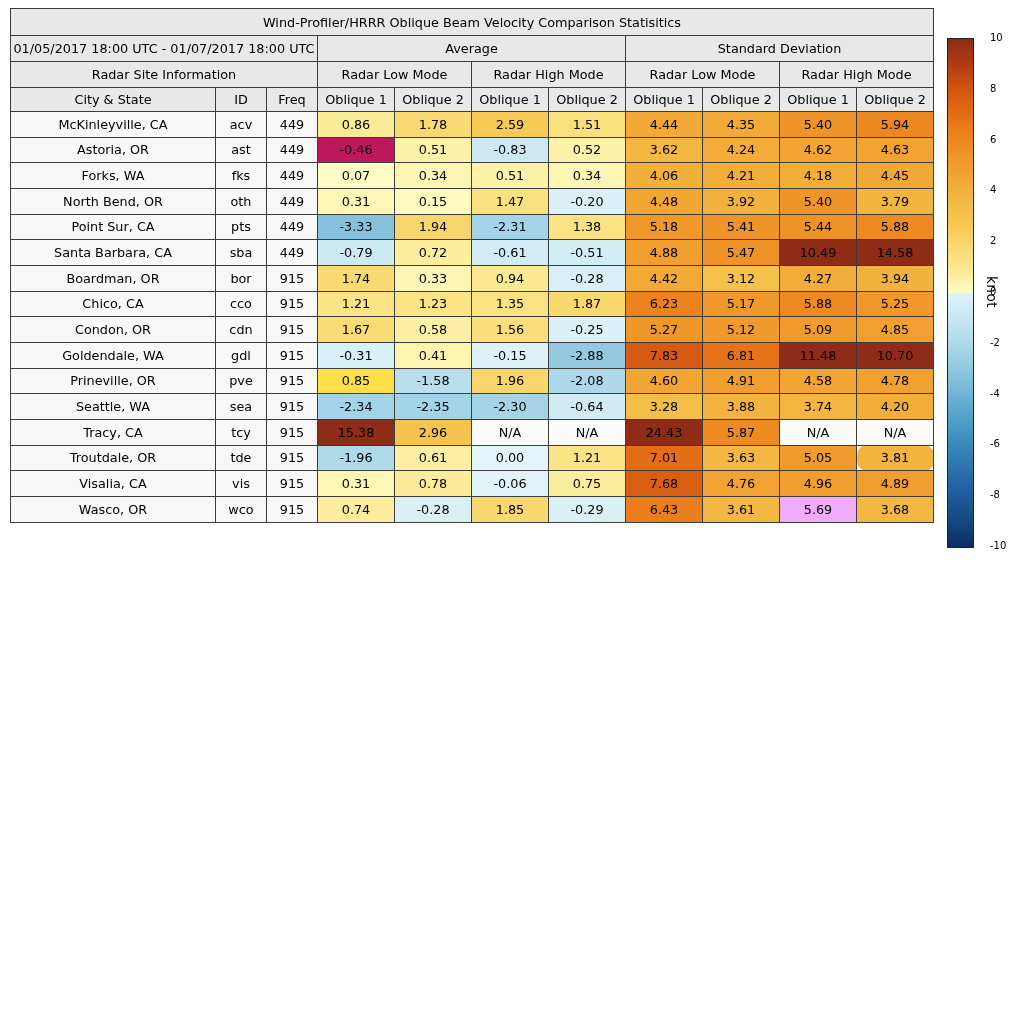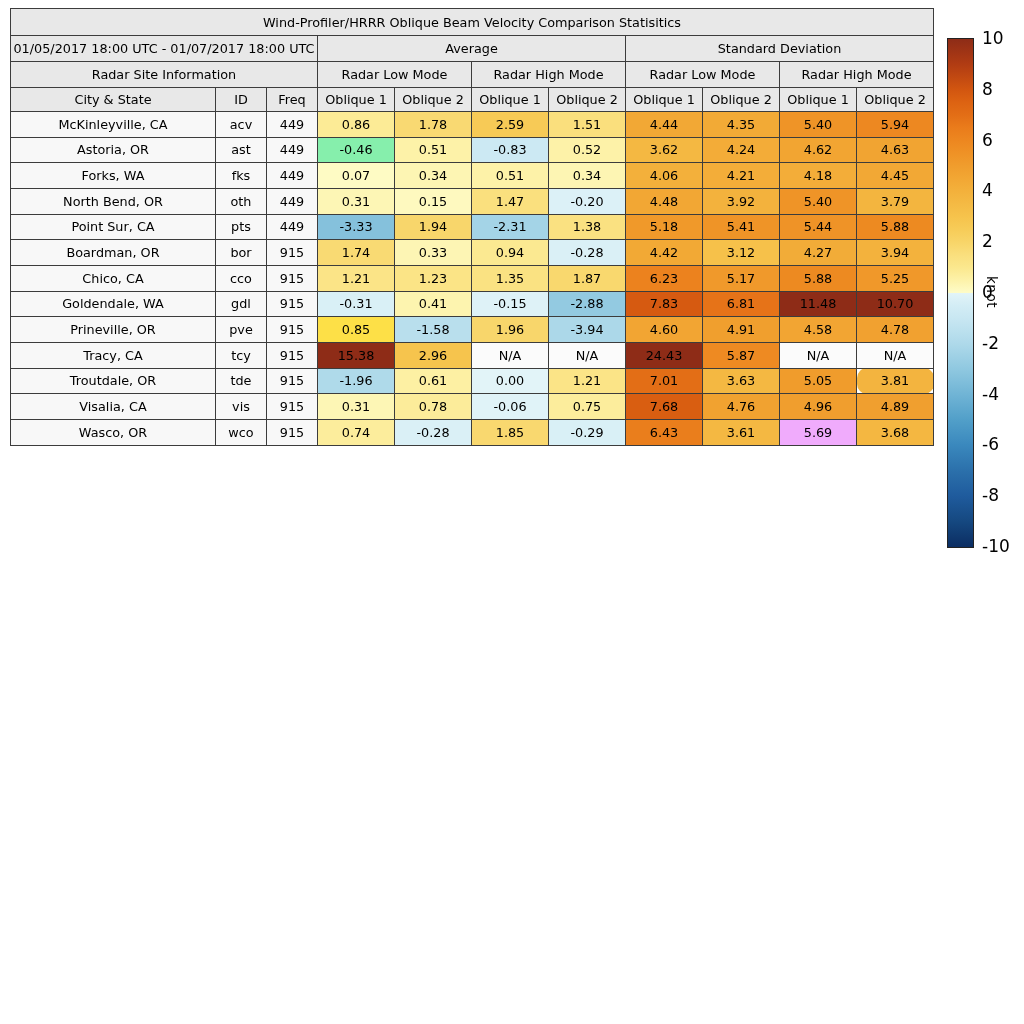--- a/index.html
+++ b/index.html
@@ -46,22 +46,22 @@
   }
   .cb-ticks {
     position: absolute;
     left: 979px;
     top: 38px;
     width: 40px;
     height: 508px;
   }
   .cb-tick {
     position: absolute;
-    left: 3px;
-    font-size: 17px;
+    left: 11px;
+    font-size: 10px;
     line-height: 16px;
     text-align: right;
   }
   .cb-unit {
     position: absolute;
     left: 984px;
     top: 292px;
     transform: translateY(-50%);
     writing-mode: vertical-rl;
     font-size: 13.5px;
@@ -128,21 +128,21 @@
           <td style="background: rgb(250, 223, 125);">1.51</td>
           <td style="background: rgb(242, 168, 53);">4.44</td>
           <td style="background: rgb(242, 170, 54);">4.35</td>
           <td style="background: rgb(239, 148, 39);">5.40</td>
           <td style="background: rgb(237, 136, 33);">5.94</td>
         </tr>
         <tr style="height: 25.67px;">
           <td class="lbl">Astoria, OR</td>
           <td class="lbl">ast</td>
           <td class="lbl">449</td>
-          <td style="background: #86efac; margin-left: 28px;">-0.46</td>
+          <td style="background: #be185d; margin-left: 28px;">-0.46</td>
           <td style="background: rgb(253, 242, 168);">0.51</td>
           <td style="background: rgb(204, 233, 243);">-0.83</td>
           <td style="background: rgb(253, 242, 168);">0.52</td>
           <td style="background: rgb(244, 184, 66);">3.62</td>
           <td style="background: rgb(243, 172, 56);">4.24</td>
           <td style="background: rgb(242, 165, 50);">4.62</td>
           <td style="background: rgb(241, 164, 50);">4.63</td>
         </tr>
         <tr style="height: 25.67px;">
           <td class="lbl">Forks, WA</td>
@@ -177,20 +177,33 @@
           <td style="background: rgb(133, 193, 220);">-3.33</td>
           <td style="background: rgb(248, 214, 107);">1.94</td>
           <td style="background: rgb(164, 212, 231);">-2.31</td>
           <td style="background: rgb(250, 225, 129);">1.38</td>
           <td style="background: rgb(240, 153, 42);">5.18</td>
           <td style="background: rgb(239, 148, 39);">5.41</td>
           <td style="background: rgb(239, 147, 39);">5.44</td>
           <td style="background: rgb(237, 138, 33);">5.88</td>
         </tr>
         <tr style="height: 25.67px;">
+          <td class="lbl">Santa Barbara, CA</td>
+          <td class="lbl">sba</td>
+          <td class="lbl">449</td>
+          <td style="background: rgb(205, 234, 243);">-0.79</td>
+          <td style="background: rgb(252, 238, 157);">0.72</td>
+          <td style="background: rgb(209, 236, 244);">-0.61</td>
+          <td style="background: rgb(211, 237, 245);">-0.51</td>
+          <td style="background: rgb(240, 159, 47);">4.88</td>
+          <td style="background: rgb(239, 147, 38);">5.47</td>
+          <td style="background: rgb(142, 44, 23);">10.49</td>
+          <td style="background: rgb(142, 44, 23);">14.58</td>
+        </tr>
+        <tr style="height: 25.67px;">
           <td class="lbl">Boardman, OR</td>
           <td class="lbl">bor</td>
           <td class="lbl">915</td>
           <td style="background: rgb(249, 218, 115);">1.74</td>
           <td style="background: rgb(253, 245, 180);">0.33</td>
           <td style="background: rgb(251, 233, 145);">0.94</td>
           <td style="background: rgb(218, 240, 246);">-0.28</td>
           <td style="background: rgb(242, 169, 53);">4.42</td>
           <td style="background: rgb(246, 193, 74);">3.12</td>
           <td style="background: rgb(242, 172, 56);">4.27</td>
@@ -203,44 +216,70 @@
           <td style="background: rgb(251, 228, 135);">1.21</td>
           <td style="background: rgb(251, 228, 134);">1.23</td>
           <td style="background: rgb(250, 226, 130);">1.35</td>
           <td style="background: rgb(249, 216, 110);">1.87</td>
           <td style="background: rgb(236, 130, 30);">6.23</td>
           <td style="background: rgb(240, 153, 43);">5.17</td>
           <td style="background: rgb(237, 138, 33);">5.88</td>
           <td style="background: rgb(240, 152, 42);">5.25</td>
         </tr>
         <tr style="height: 25.67px;">
+          <td class="lbl">Condon, OR</td>
+          <td class="lbl">cdn</td>
+          <td class="lbl">915</td>
+          <td style="background: rgb(249, 220, 118);">1.67</td>
+          <td style="background: rgb(253, 240, 165);">0.58</td>
+          <td style="background: rgb(250, 222, 123);">1.56</td>
+          <td style="background: rgb(219, 241, 247);">-0.25</td>
+          <td style="background: rgb(239, 151, 41);">5.27</td>
+          <td style="background: rgb(240, 154, 43);">5.12</td>
+          <td style="background: rgb(240, 155, 44);">5.09</td>
+          <td style="background: rgb(241, 160, 47);">4.85</td>
+        </tr>
+        <tr style="height: 25.67px;">
           <td class="lbl">Goldendale, WA</td>
           <td class="lbl">gdl</td>
           <td class="lbl">915</td>
           <td style="background: rgb(217, 240, 246);">-0.31</td>
           <td style="background: rgb(253, 244, 175);">0.41</td>
           <td style="background: rgb(222, 242, 247);">-0.15</td>
           <td style="background: rgb(147, 202, 225);">-2.88</td>
           <td style="background: rgb(214, 90, 17);">7.83</td>
           <td style="background: rgb(230, 115, 24);">6.81</td>
           <td style="background: rgb(142, 44, 23);">11.48</td>
           <td style="background: rgb(142, 44, 23);">10.70</td>
         </tr>
         <tr style="height: 25.67px;">
           <td class="lbl">Prineville, OR</td>
           <td class="lbl">pve</td>
           <td class="lbl">915</td>
           <td style="background: #fde047;">0.85</td>
           <td style="background: rgb(185, 223, 237);">-1.58</td>
           <td style="background: rgb(248, 214, 107);">1.96</td>
-          <td style="background: rgb(172, 216, 233);">-3.94</td>
+          <td style="background: rgb(172, 216, 233);">-2.08</td>
           <td style="background: rgb(242, 165, 51);">4.60</td>
           <td style="background: rgb(240, 159, 46);">4.91</td>
           <td style="background: rgb(242, 165, 51);">4.58</td>
           <td style="background: rgb(241, 161, 48);">4.78</td>
+        </tr>
+        <tr style="height: 25.67px;">
+          <td class="lbl">Seattle, WA</td>
+          <td class="lbl">sea</td>
+          <td class="lbl">915</td>
+          <td style="background: rgb(163, 211, 231);">-2.34</td>
+          <td style="background: rgb(163, 211, 231);">-2.35</td>
+          <td style="background: rgb(165, 212, 231);">-2.30</td>
+          <td style="background: rgb(208, 235, 244);">-0.64</td>
+          <td style="background: rgb(245, 190, 72);">3.28</td>
+          <td style="background: rgb(243, 179, 62);">3.88</td>
+          <td style="background: rgb(244, 182, 64);">3.74</td>
+          <td style="background: rgb(243, 173, 57);">4.20</td>
         </tr>
         <tr style="height: 25.67px;">
           <td class="lbl">Tracy, CA</td>
           <td class="lbl">tcy</td>
           <td class="lbl">915</td>
           <td style="background: rgb(142, 44, 23);">15.38</td>
           <td style="background: rgb(246, 196, 77);">2.96</td>
           <td style="background: rgb(251, 251, 251);">N/A</td>
           <td style="background: rgb(251, 251, 251);">N/A</td>
           <td style="background: rgb(142, 44, 23);">24.43</td>

